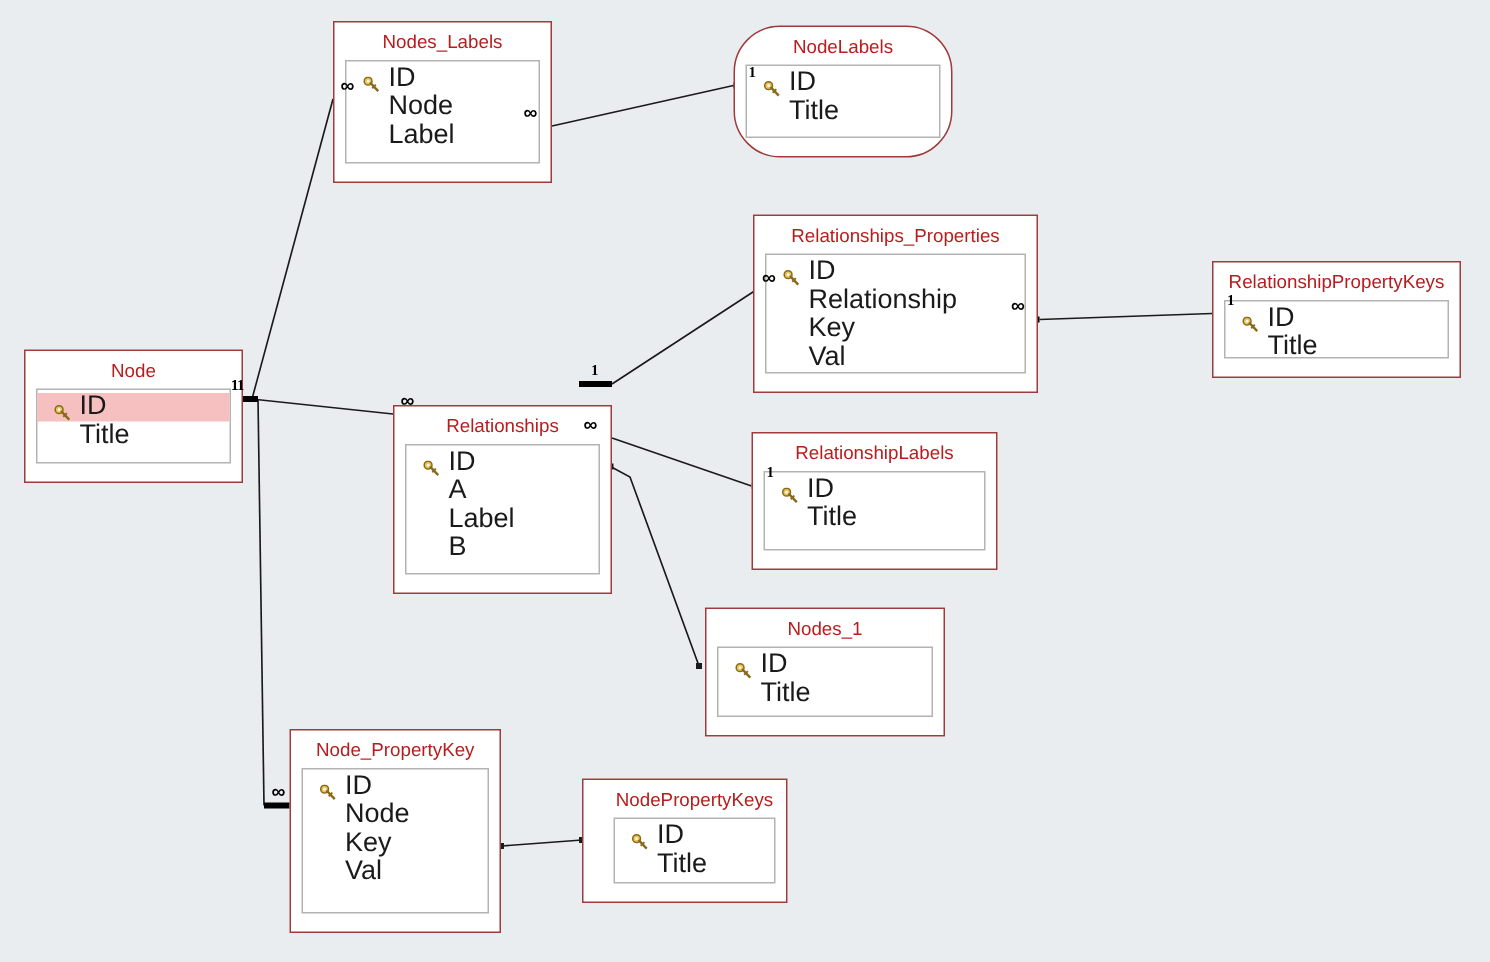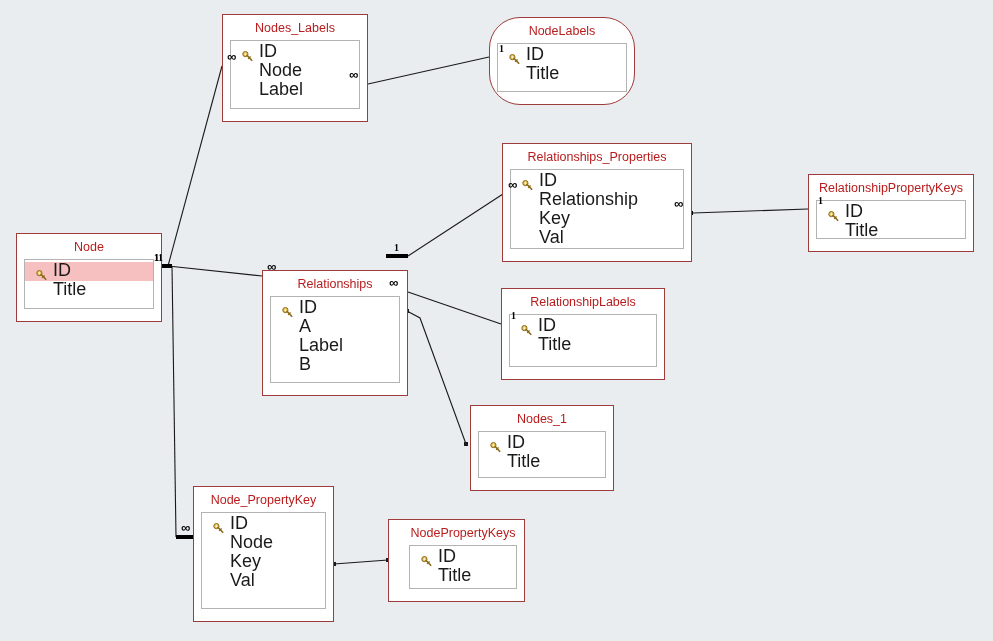--- a/index.html
+++ b/index.html
@@ -282,21 +282,21 @@
               </svg>
             </span>
             <span class="field-name">ID</span>
           </div>
           <div class="field-row">
             <span class="key-slot"></span>
             <span class="field-name">Title</span>
           </div>
         </div>
       </div>
-      <div class="table-box" style="left: 470px; top: 405px; width: 144px; height: 86px;">
+      <div class="table-box" style="left: 470px; top: 405px; width: 160px; height: 86px;">
         <div class="table-title">Nodes_1</div>
         <div class="field-list">
           <div class="field-row">
             <span class="key-slot">
               <svg class="key-icon" width="11" height="11" viewBox="0 0 11 11" xmlns="http://www.w3.org/2000/svg">
                 <circle cx="3.4" cy="3.1" r="2.6" fill="#e8c45a" stroke="#8a6a18" stroke-width="1"></circle>
                 <circle cx="3.4" cy="3.1" r="0.9" fill="#ffffff"></circle>
                 <path d="M5.2 4.6 L9.6 9.2" stroke="#8a6a18" stroke-width="1.6" stroke-linecap="square"></path>
                 <path d="M6.6 7.4 L8.1 5.9" stroke="#8a6a18" stroke-width="1.3" stroke-linecap="square"></path>
               </svg>

